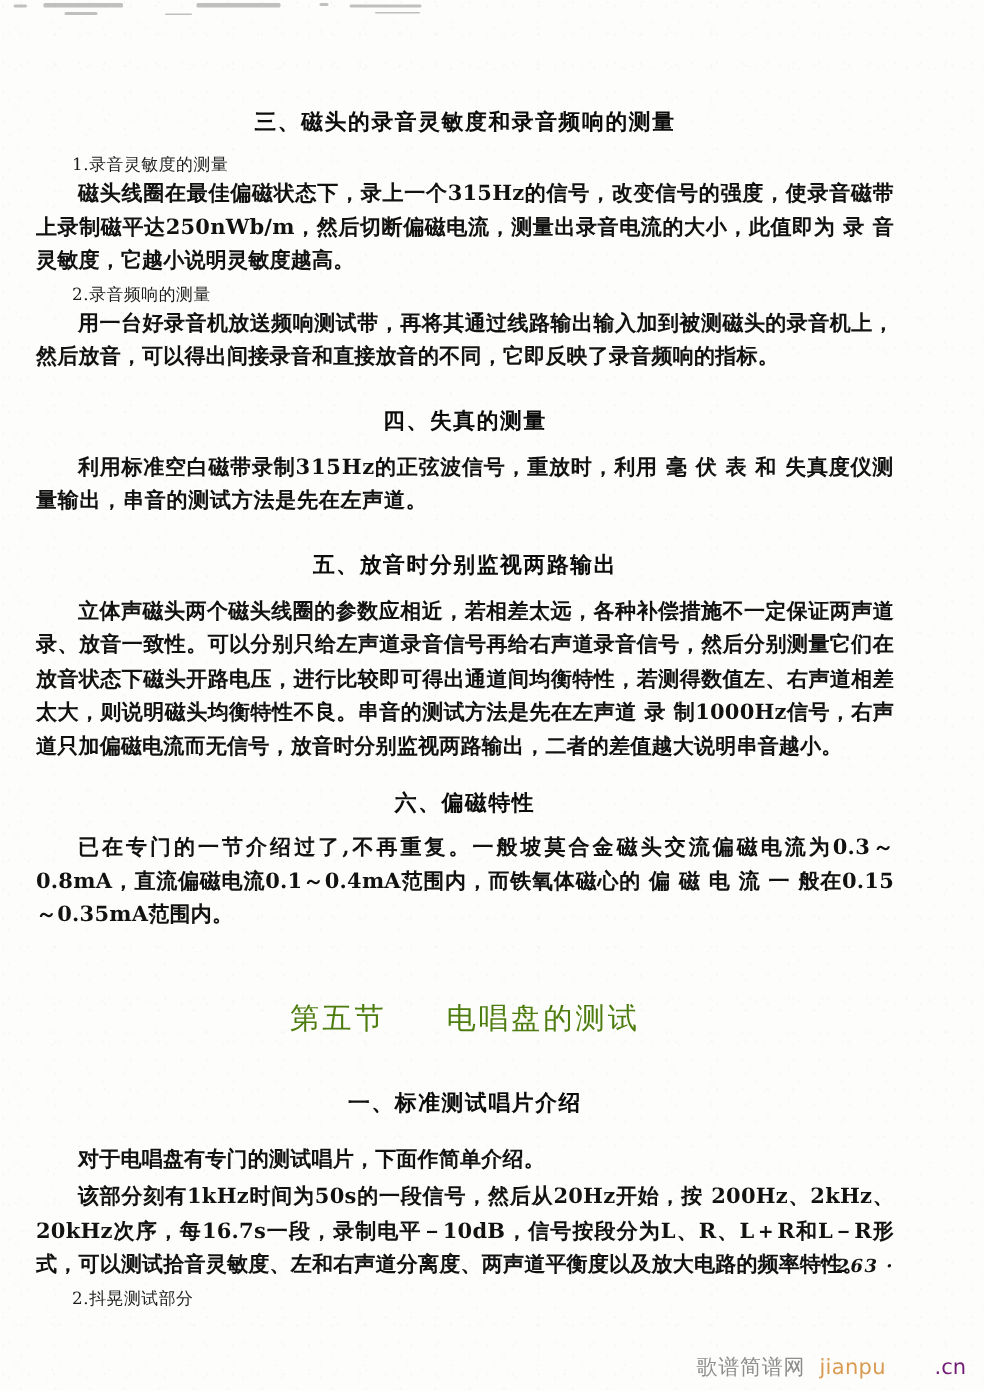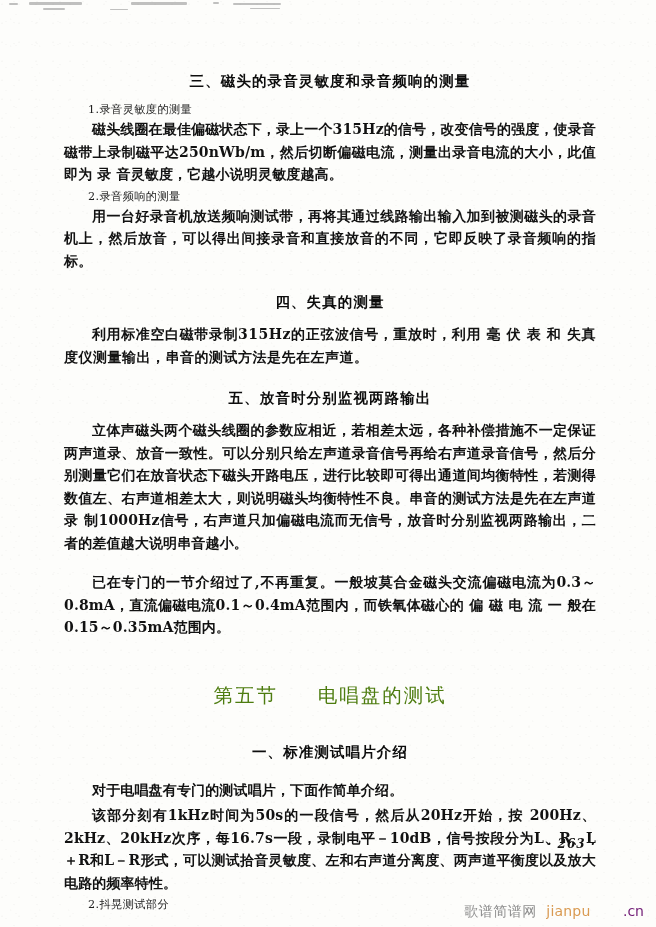--- a/index.html
+++ b/index.html
@@ -52,21 +52,21 @@
   .sa5 { left: 110px; top: 9px;  width: 18px; height: 1.4px; opacity: 0.20; }
   .sa6 { left: 250px; top: 8px;  width: 30px; height: 1.4px; opacity: 0.18; }
   .sa7 { left: 9px;   top: 3px;  width: 9px;  height: 1.8px; opacity: 0.30; }
   .sa8 { left: 213px; top: 2px;  width: 6px;  height: 2px; opacity: 0.28; }
 
   .page {
     position: relative;
     width: 652px;
     height: 927px;
     box-sizing: border-box;
-    padding: 72px 56px 0 64px;
+    padding: 72px 56px 0 24px;
     color: #131313;
   }
 
   
   .h-sec {
     text-align: center;
     font-weight: bold;
     font-size: 14.5px;
     letter-spacing: 1.1px;
     margin: 0 0 11px 0;
@@ -173,20 +173,21 @@
   <h2 class="h-sec">四、失真的测量</h2>
   <p class="para loose">利用标准空白磁带录制315Hz的正弦波信号，重放时，利用 毫 伏 表 和 失真度仪测量输出，串音的测试方法是先在左声道。</p>
 
   <div class="sp-18"></div>
 
   <h2 class="h-sec">五、放音时分别监视两路输出</h2>
   <p class="para">立体声磁头两个磁头线圈的参数应相近，若相差太远，各种补偿措施不一定保证两声道录、放音一致性。可以分别只给左声道录音信号再给右声道录音信号，然后分别测量它们在放音状态下磁头开路电压，进行比较即可得出通道间均衡特性，若测得数值左、右声道相差太大，则说明磁头均衡特性不良。串音的测试方法是先在左声道 录 制1000Hz信号，右声道只加偏磁电流而无信号，放音时分别监视两路输出，二者的差值越大说明串音越小。</p>
 
   <div class="sp-14"></div>
 
+  <h2 class="h-sec tight">六、偏磁特性</h2>
   <p class="para">已在专门的一节介绍过了,不再重复。一般坡莫合金磁头交流偏磁电流为0.3～0.8mA，直流偏磁电流0.1～0.4mA范围内，而铁氧体磁心的 偏 磁 电 流 一 般在0.15～0.35mA范围内。</p>
 
   <div class="sp-40"></div>
 
   <h1 class="h-chapter">
     <span>第五节</span>
     <span class="gap"></span>
     <span>电唱盘的测试</span>
   </h1>
 

